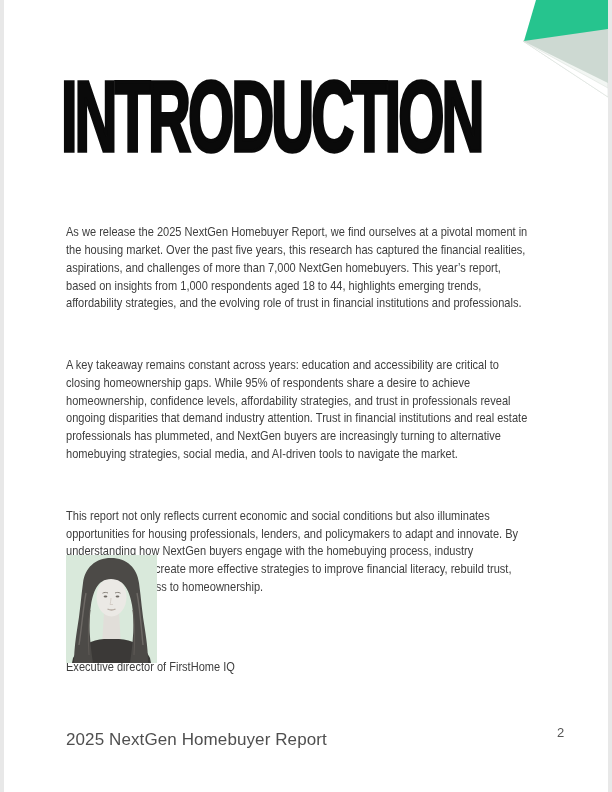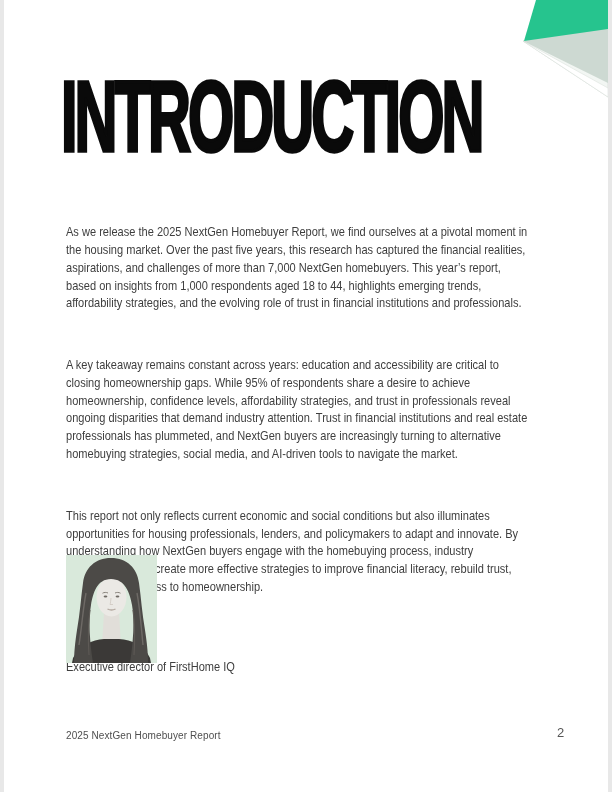--- a/index.html
+++ b/index.html
@@ -63,21 +63,21 @@
     width: 91px;
     height: 108px;
     display: block;
   }
 
   
   .footer-left {
     position: absolute;
     left: 62px;
     top: 730px;
-    font-size: 10px;
+    font-size: 17px;
     letter-spacing: 0.1px;
     color: #4f4f4f;
   }
   .footer-page-number {
     position: absolute;
     left: 553px;
     top: 725px;
     font-size: 13px;
     color: #555555;
   }

